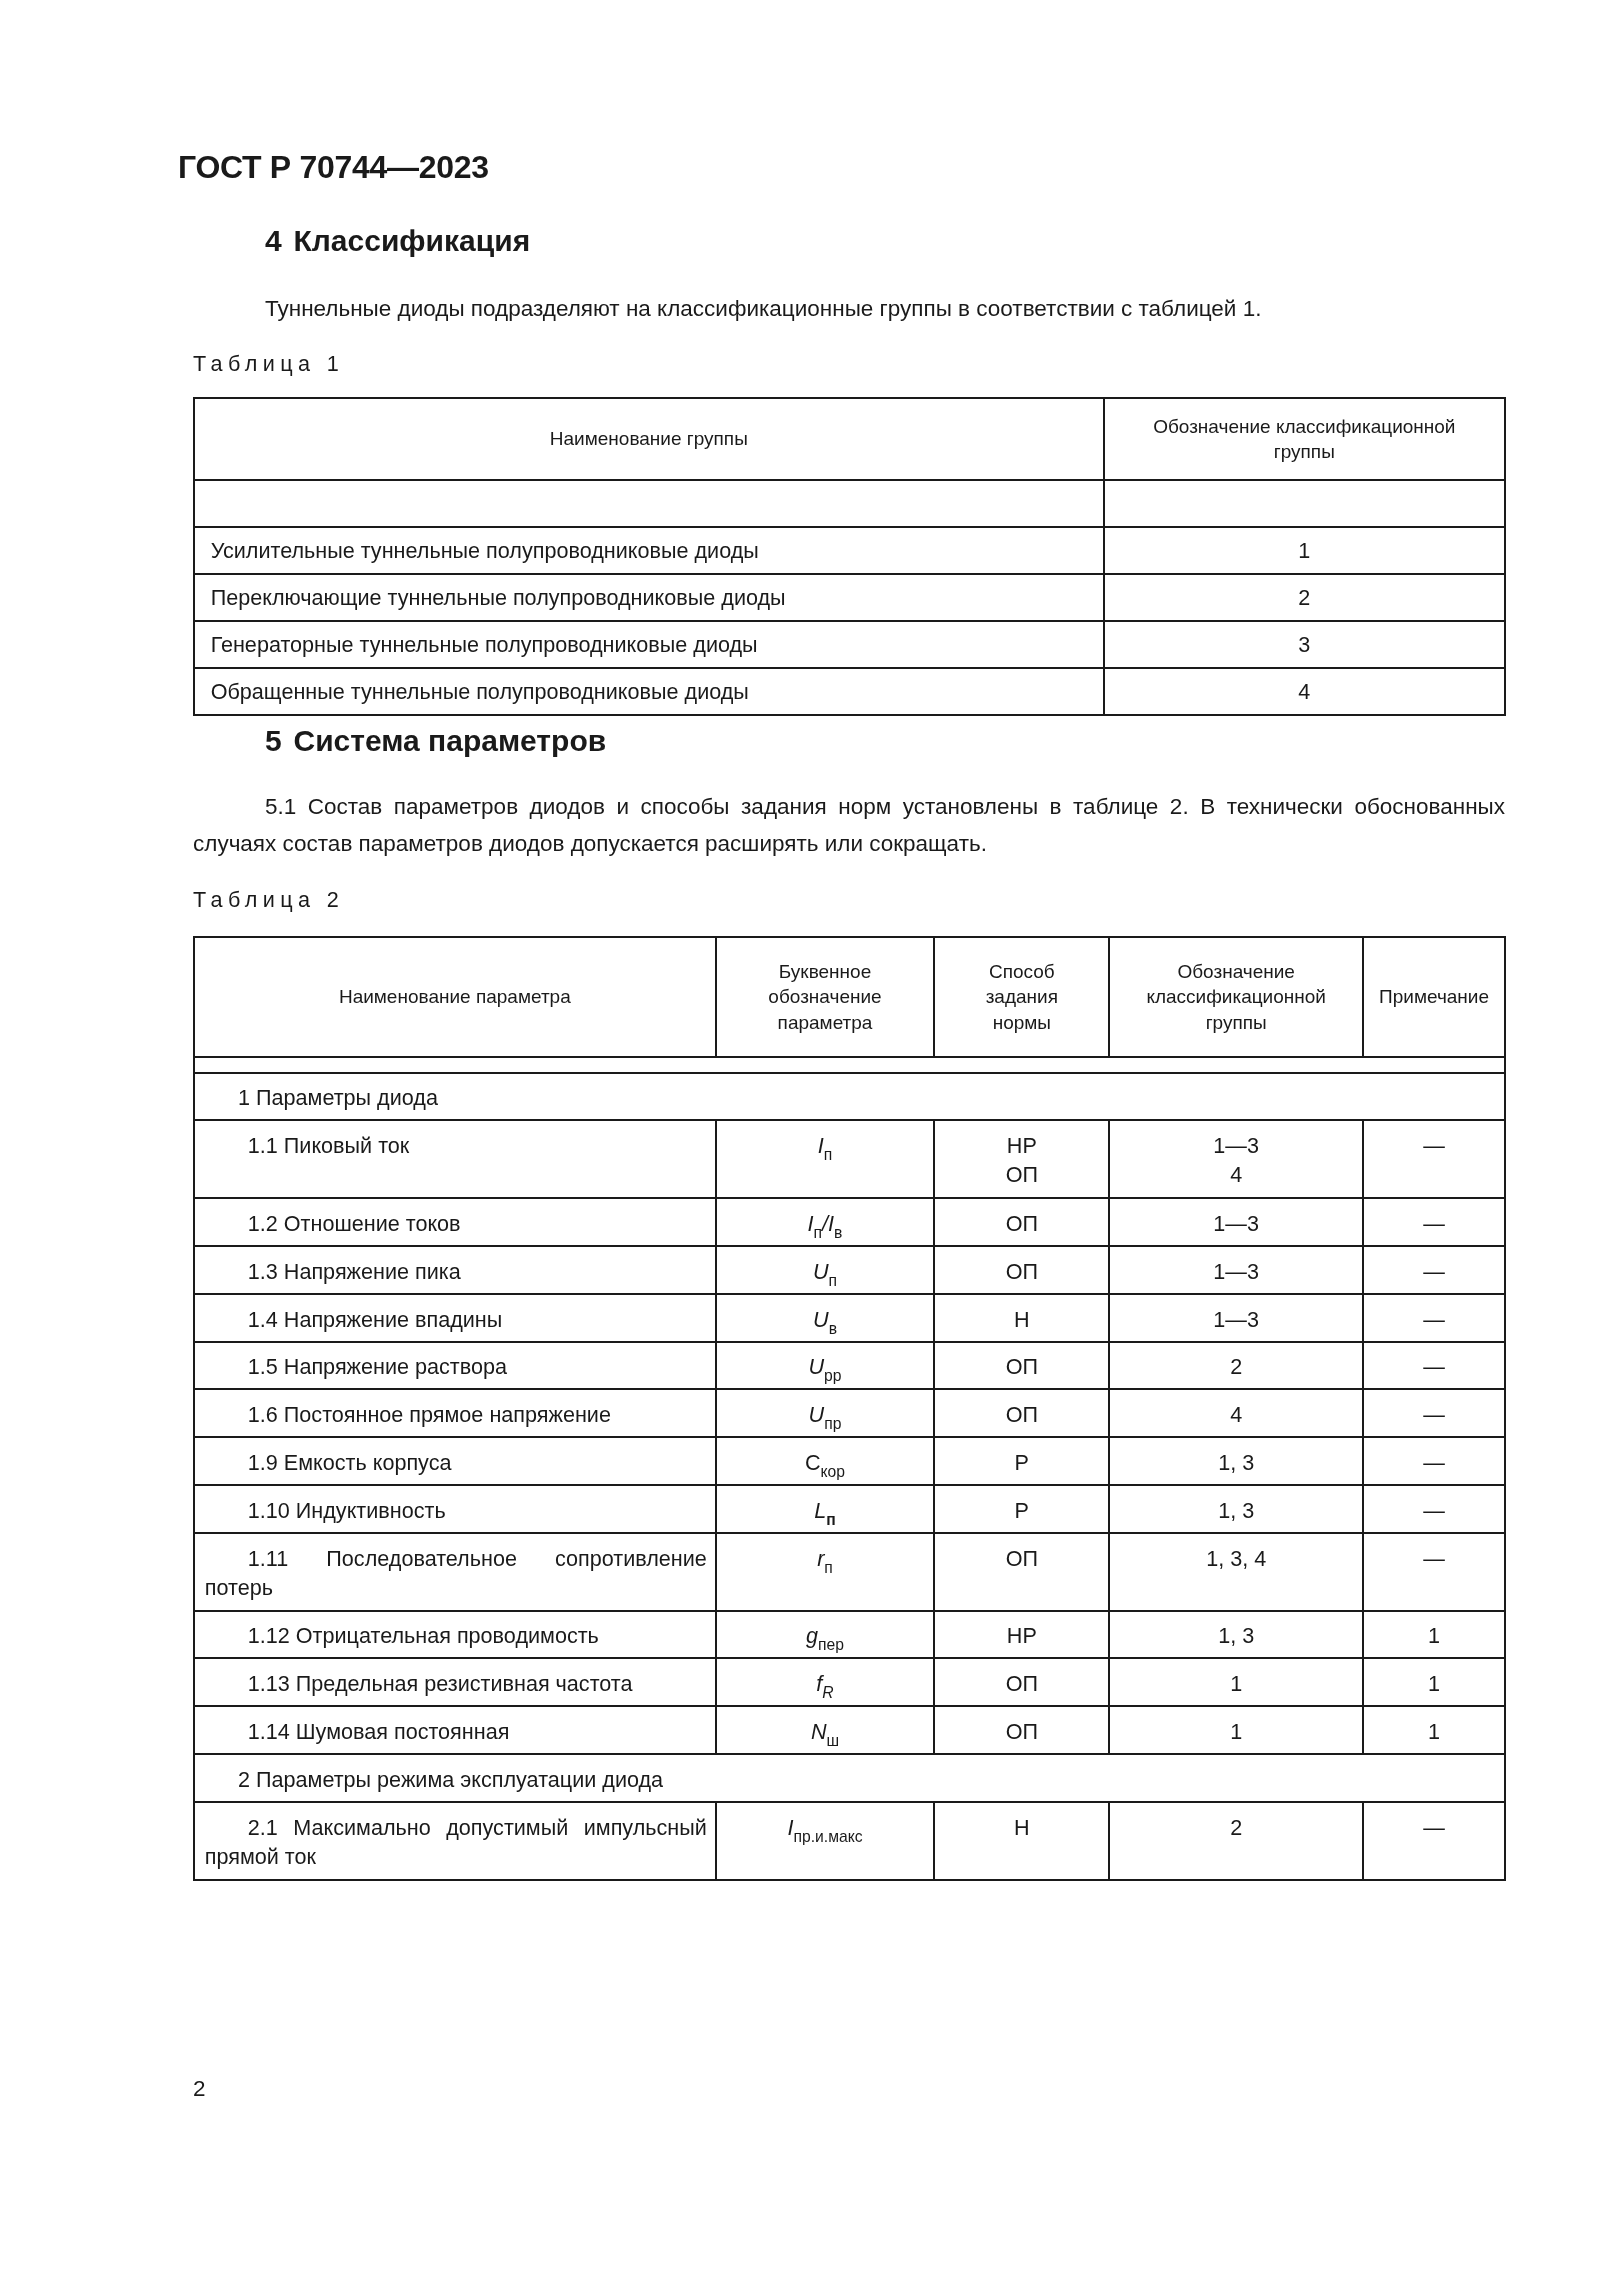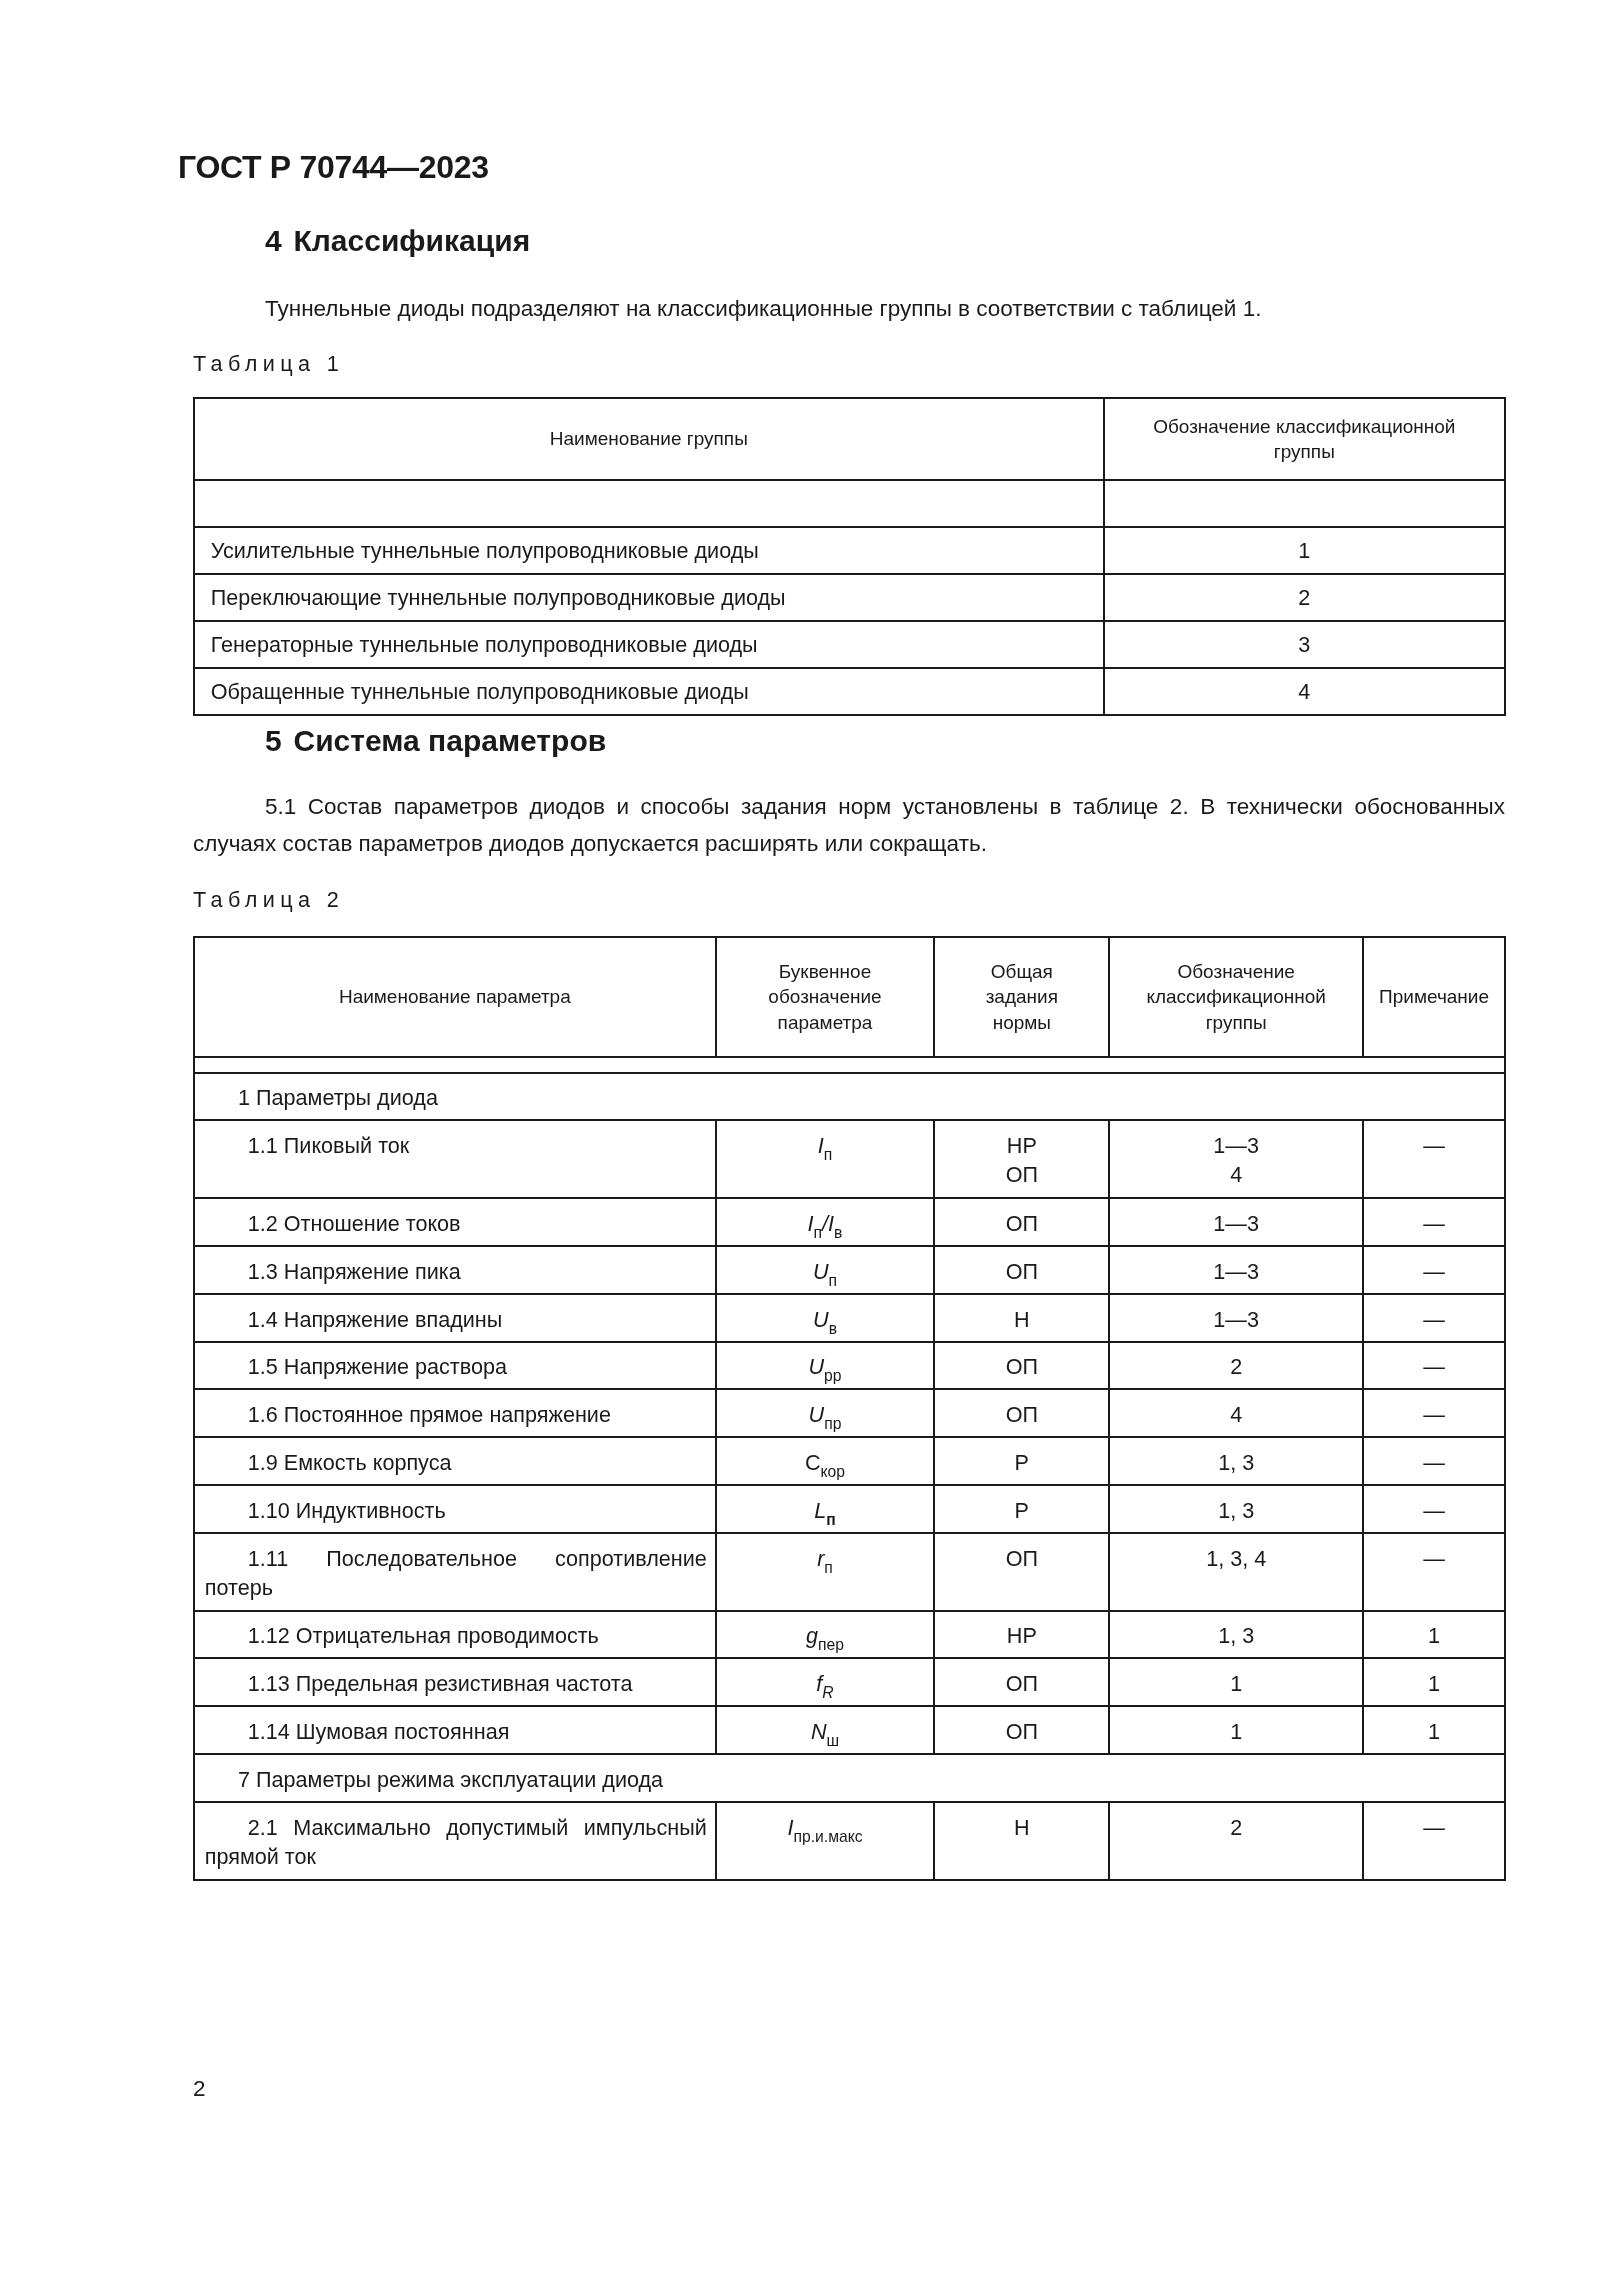--- a/index.html
+++ b/index.html
@@ -98,21 +98,21 @@
     <col style="width:523px">
       <col style="width:219px">
       <col style="width:175px">
       <col style="width:254px">
       <col style="width:142px">
   </colgroup>
   <thead>
     <tr class="hdr" style="height:120px">
       <th>Наименование параметра</th>
       <th style="padding:0 22px">Буквенное обозначение параметра</th>
-      <th style="padding:0 39px">Общая задания нормы</th>
+      <th style="padding:0 39px">Способ задания нормы</th>
       <th style="padding:0 17.6px">Обозначение классификационной группы</th>
       <th>Примечание</th>
     </tr>
   </thead>
   <tbody id="t2body">
     <tr class="sep">
         <td colspan="5"></td>
       </tr>
     <tr class="group">
       <td colspan="5">1 Параметры диода</td>
@@ -245,21 +245,21 @@
         <td class="c"><span class="sym"><span>N</span><sub>ш</sub></span></td>
         <td class="c multi">
           <span>ОП</span>
         </td>
         <td class="c multi">
           <span>1</span>
         </td>
         <td class="c">1</td>
       </tr>
       <tr class="group">
-        <td colspan="5">7 Параметры режима эксплуатации диода</td>
+        <td colspan="5">2 Параметры режима эксплуатации диода</td>
       </tr>
       <tr class="tall">
         <td class="name">2.1 Максимально допустимый импульсный прямой ток</td>
         <td class="c"><span class="sym"><span>I</span><sub>пр.и.макс</sub></span></td>
         <td class="c multi">
           <span>Н</span>
         </td>
         <td class="c multi">
           <span>2</span>
         </td>

